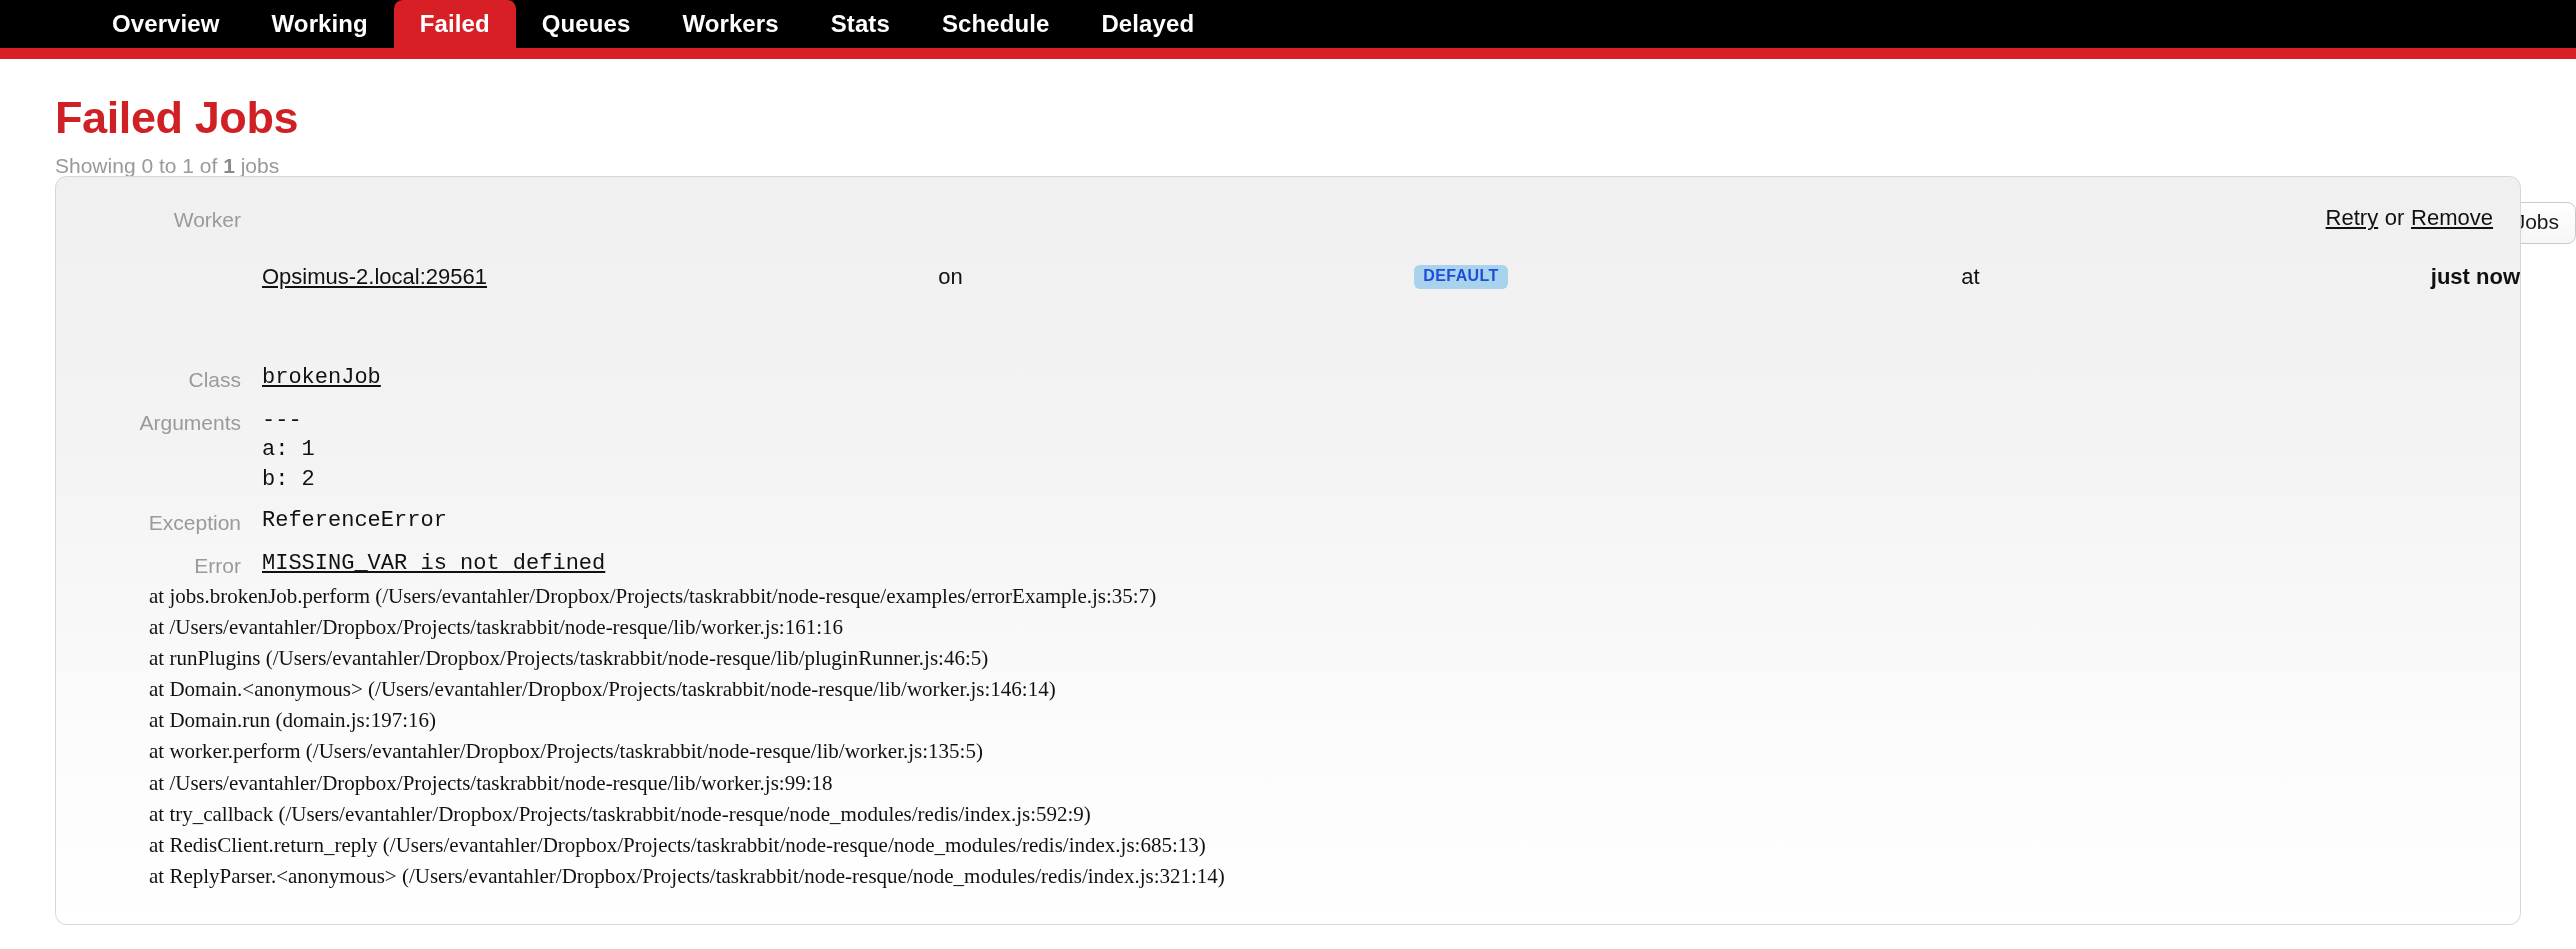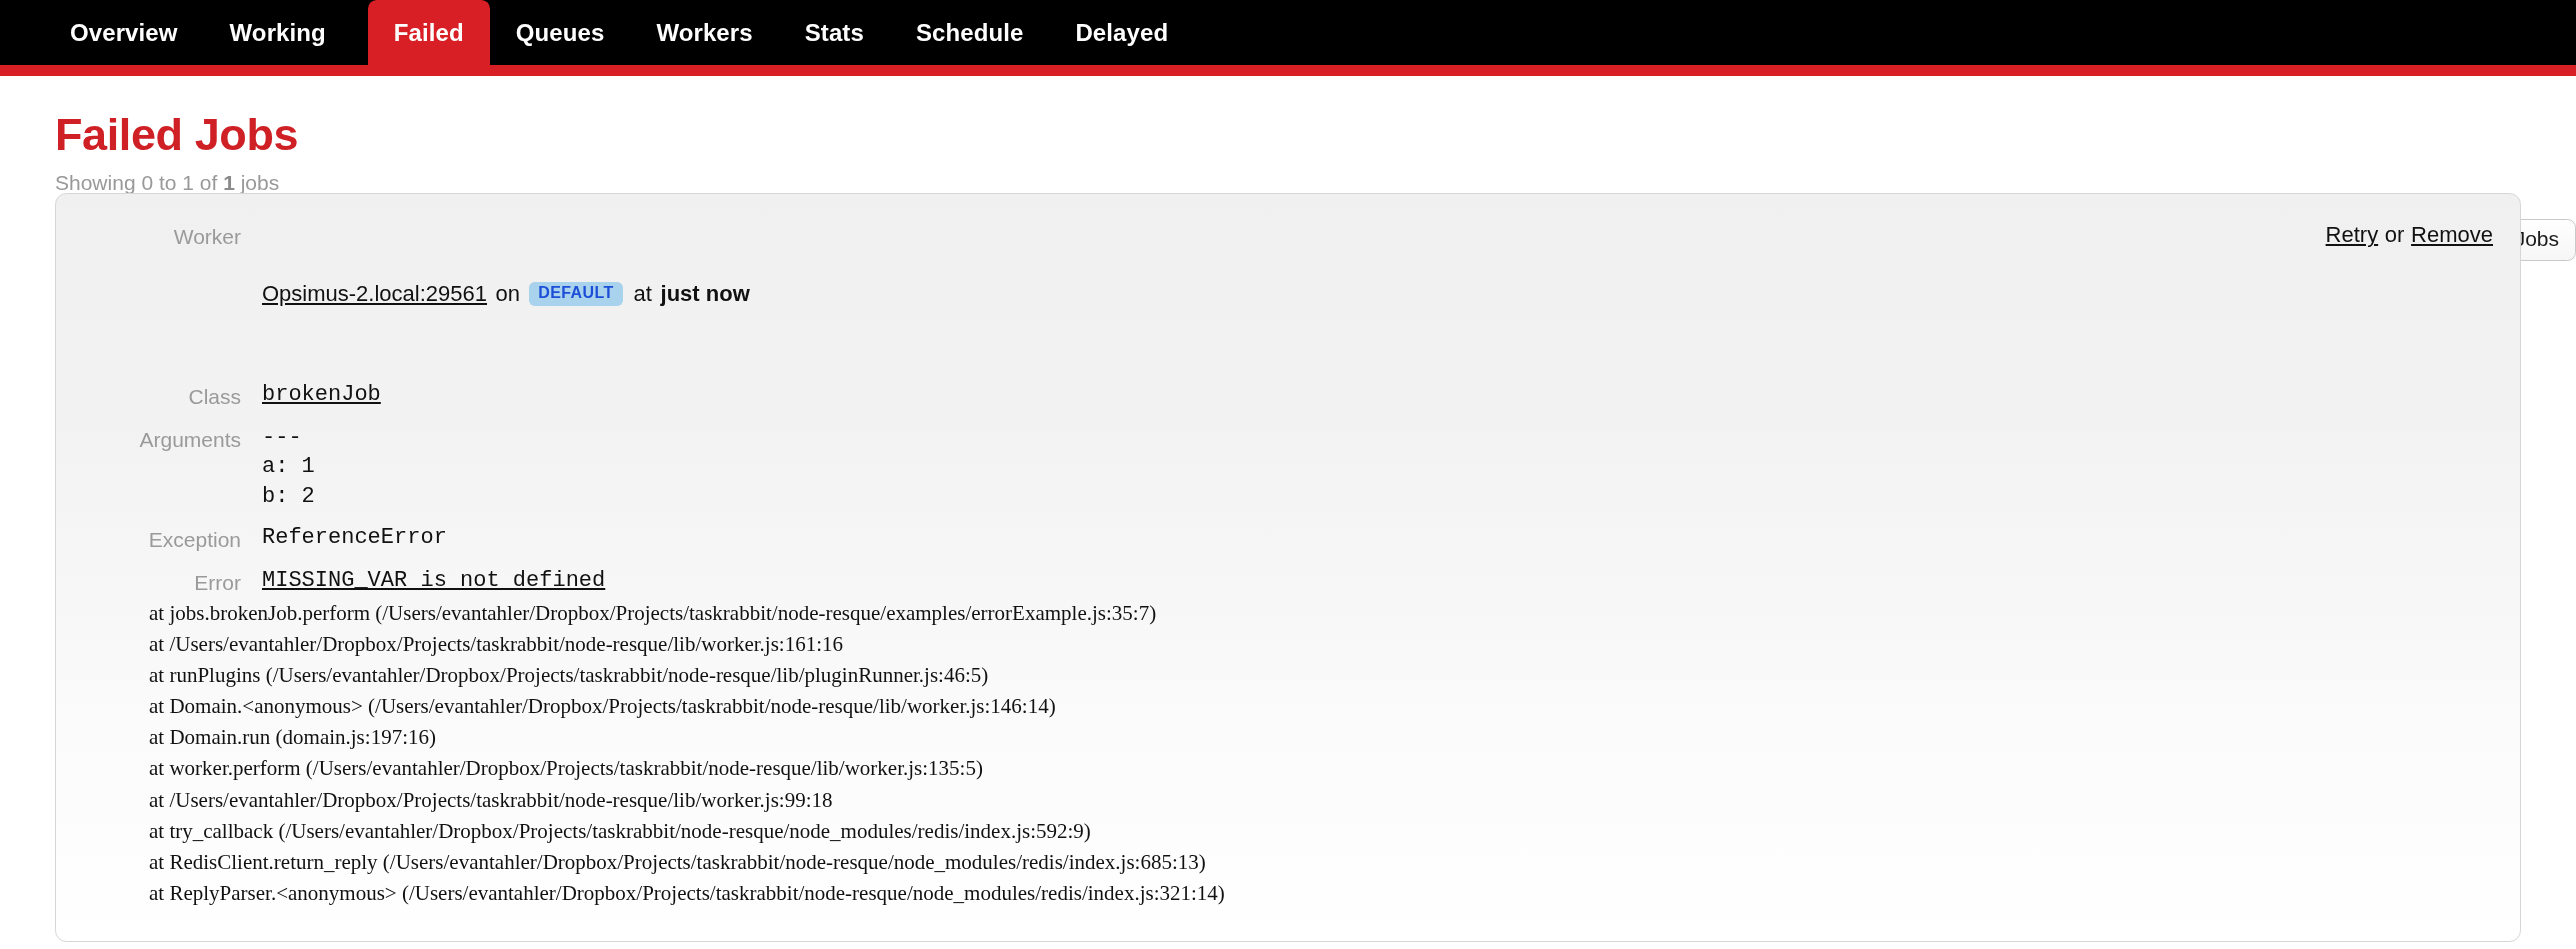--- a/index.html
+++ b/index.html
@@ -8,25 +8,25 @@
     margin: 0; padding: 0;
     width: 2576px; height: 949px;
     background: #ffffff;
     font-family: "Liberation Sans", sans-serif;
     -webkit-font-smoothing: antialiased;
   }
 
   
   #nav-bar {
     background: #000000;
-    height: 65px;
+    height: 48px;
     position: relative;
     display: flex;
     align-items: flex-end;
-    padding-left: 44px;
+    padding-left: 86px;
   }
   #nav-list {
     display: flex;
     align-items: flex-end;
     list-style: none;
     margin: 0; padding: 0;
     height: 100%;
   }
   .nav-item {
     display: flex;
@@ -38,21 +38,20 @@
     font-size: 24px;
     font-weight: 700;
     letter-spacing: 0.1px;
     cursor: pointer;
     white-space: nowrap;
   }
   .nav-item.active {
     background: #d81f26;
     border-top-left-radius: 8.6px;
     border-top-right-radius: 8.6px;
-    margin-left: 16px;
   }
   #nav-underline {
     height: 10.5px;
     background: #d81f26;
     width: 100%;
   }
 
   
   #page {
     padding: 0 55px;
@@ -143,20 +142,21 @@
     cursor: pointer;
   }
 
   .worker-line {
     display: flex;
     align-items: center;
     gap: 0;
     font-family: "Liberation Sans", sans-serif;
     font-size: 22px;
     color: #111111;
+    justify-content: space-between;
   }
   .worker-line .sep { margin: 0 8.6px; }
   .queue-badge {
     background: #a9d3ec;
     color: #1d4ed8;
     font-size: 16px;
     font-weight: 700;
     letter-spacing: 0.4px;
     border-radius: 5.7px;
     padding: 3.8px 9.5px 4.8px 9.5px;

